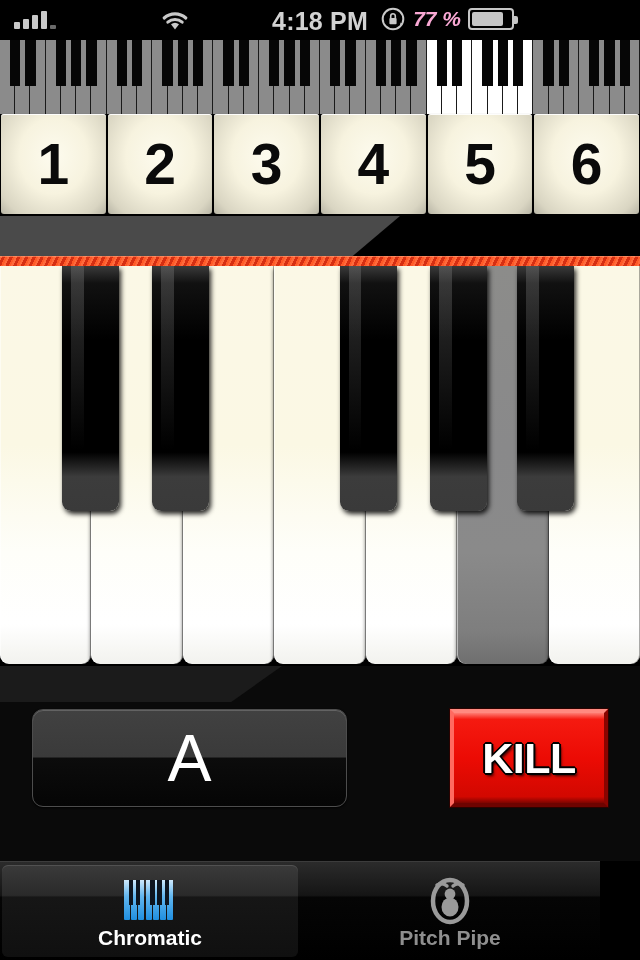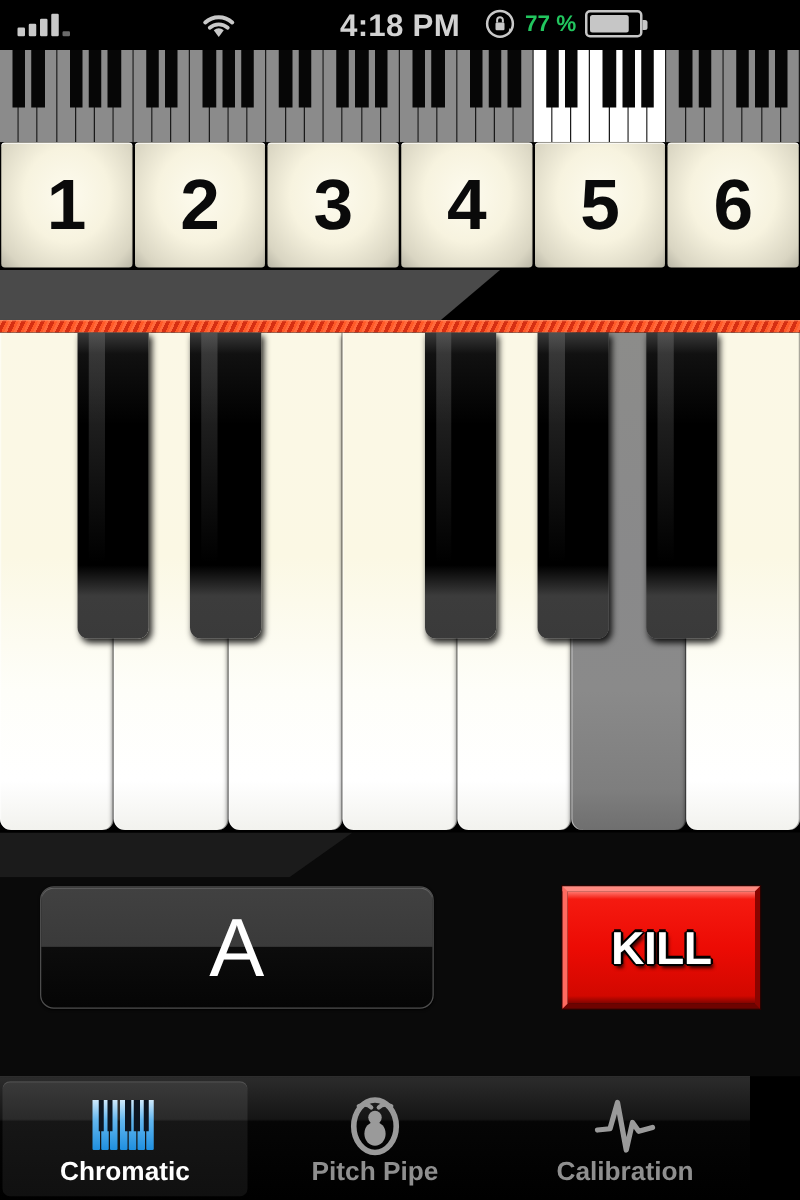--- a/index.html
+++ b/index.html
@@ -45,21 +45,21 @@
     text-align: center;
     font-size: 25px; font-weight: bold;
     letter-spacing: 0.2px;
     color: #d2d2d2;
   }
   .sb-right {
     position: absolute; right: 10px; top: 6px;
     display: flex; align-items: center; gap: 7px;
   }
   .sb-lock { width: 26px; height: 26px; }
-  .sb-pct { font-size: 18px; font-weight: bold; color: #22c55e; }
+  .sb-pct { font-size: 21px; font-weight: bold; color: #f9a8d4; font-style: italic; }
   .sb-batt {
     position: relative;
     width: 46px; height: 22px;
     border: 2px solid #c6c6c6; border-radius: 4px;
     box-sizing: border-box;
   }
   .sb-batt::after {
     content: ""; position: absolute; right: -6px; top: 6px;
     width: 4px; height: 8px; background: #c6c6c6; border-radius: 0 2px 2px 0;
   }
@@ -242,21 +242,21 @@
   }
   .redbtn-label {
     font-size: 40px; font-weight: bold; color: #ffffff;
     line-height: 1;
     text-shadow:
        2px 0 0 #000, -2px 0 0 #000, 0 2px 0 #000, 0 -2px 0 #000,
        1px 1px 0 #000, -1px -1px 0 #000, 1px -1px 0 #000, -1px 1px 0 #000,
        2px 3px 3px rgba(0,0,0,0.8);
     letter-spacing: -0.5px;
   }
-  .redbtn.bkill .redbtn-label { font-size: 37px; }
+  .redbtn.bkill .redbtn-label { font-size: 43px; }
 
   
   .tabbar {
     position: absolute; left: 0; bottom: 0;
     width: 600px; height: 99px;
     background: linear-gradient(to bottom, #2b2b2b 0%, #151515 34%, #050505 36%, #000000 100%);
     border-top: 1px solid #3c3c3c;
     display: flex;
     box-sizing: border-box;
   }
@@ -492,23 +492,15 @@
         <div class="tab-icon">
           <svg viewBox="0 0 52 50" width="52" height="50">
             <ellipse cx="26" cy="26" rx="17" ry="21" fill="none" stroke="#9a9a9a" stroke-width="4.5"></ellipse>
             <circle cx="26" cy="19" r="5.4" fill="#9a9a9a"></circle>
             <ellipse cx="26" cy="32" rx="8.5" ry="9.5" fill="#9a9a9a"></ellipse>
             <path d="M13 10 q6 -3 10 1 M39 10 q-6 -3 -10 1" stroke="#9a9a9a" stroke-width="3.4" fill="none" stroke-linecap="round"></path>
           </svg>
         </div>
         <span class="tab-label">Pitch Pipe</span>
       </div>
-      <div class="tab">
-        <div class="tab-icon">
-          <svg viewBox="0 0 52 50" width="52" height="50">
-            <path d="M4 29 L14 28 L20 7 L27 45 L32 23 L37 30 L48 27" stroke="#9a9a9a" stroke-width="4.2" fill="none" stroke-linejoin="round" stroke-linecap="round"></path>
-          </svg>
-        </div>
-        <span class="tab-label">Calibration</span>
-      </div>
     </div>
 
 </div>
 
 </body></html>

